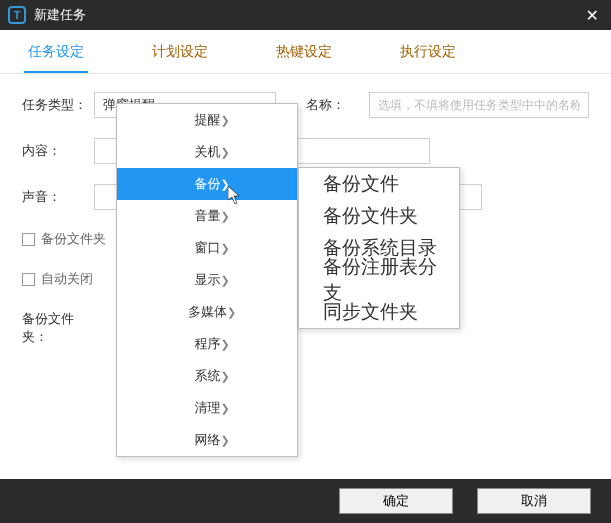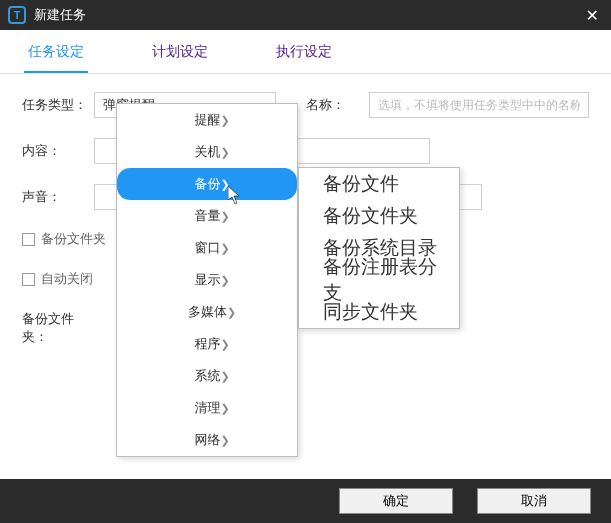--- a/index.html
+++ b/index.html
@@ -4,21 +4,21 @@
 <style>
 * { margin: 0; padding: 0; box-sizing: border-box; font-family: "Microsoft YaHei", "SimSun", sans-serif; }
 body { width: 611px; height: 523px; background: #fff; position: relative; overflow: hidden; }
 
 .titlebar { height: 30px; background: #2b2b2b; color: #fff; display: flex; align-items: center; padding: 0 8px; }
 .titlebar .logo { width: 18px; height: 18px; border: 2px solid #3498db; border-radius: 4px; display: flex; align-items: center; justify-content: center; color: #3498db; font-size: 11px; font-weight: bold; margin-right: 8px; }
 .titlebar .title { font-size: 13px; flex: 1; }
 .titlebar .close { font-size: 16px; cursor: pointer; padding: 0 4px; }
 
 .tabs { height: 44px; border-bottom: 1px solid #e5e5e5; display: flex; align-items: center; padding: 0 24px; gap: 60px; }
-.tabs .tab { font-size: 14px; color: #4c1d95; cursor: pointer; padding: 12px 4px; }
+.tabs .tab { font-size: 14px; color: #a16207; cursor: pointer; padding: 12px 4px; }
 .tabs .tab.active { color: #2196f3; border-bottom: 2px solid #2196f3; padding-bottom: 10px; }
 
 .content { position: relative; padding: 18px 22px; }
 .row { display: flex; align-items: center; margin-bottom: 20px; }
 .label { width: 72px; font-size: 13px; color: #333; text-align: left; }
 
 .dropdown { width: 182px; height: 26px; border: 1px solid #cfcfcf; display: flex; align-items: center; padding: 0 8px; cursor: pointer; justify-content: space-between; font-size: 13px; color: #333; }
 .dropdown .caret { width: 0; height: 0; border-left: 5px solid transparent; border-right: 5px solid transparent; border-top: 5px solid #2196f3; }
 
 .name-label { font-size: 13px; color: #333; margin-left: 30px; margin-right: 24px; }
@@ -28,21 +28,21 @@
 .text-input { width: 336px; height: 26px; border: 1px solid #cfcfcf; padding: 0 8px; font-size: 13px; }
 .sound-input { width: 336px; height: 26px; border: 1px solid #cfcfcf; padding: 0 8px; font-size: 13px; }
 .sound-btn { width: 26px; height: 26px; border: 1px solid #cfcfcf; border-left: none; cursor: pointer; }
 .sound-btn2 { width: 26px; height: 26px; border: 1px solid #cfcfcf; border-left: none; cursor: pointer; }
 
 .checkbox-row { display: flex; align-items: center; margin-bottom: 22px; font-size: 13px; color: #666; }
 .checkbox { width: 13px; height: 13px; border: 1px solid #999; margin-right: 6px; }
 
 .dropdown-menu { position: absolute; top: 103px; left: 116px; width: 182px; background: #fff; border: 1px solid #bfbfbf; box-shadow: 2px 2px 6px rgba(0,0,0,0.15); z-index: 10; }
 .menu-item { height: 32px; display: flex; align-items: center; justify-content: center; padding: 0 14px 0 24px; font-size: 13px; color: #333; cursor: pointer; }
-.menu-item.hover { background: #2196f3; color: #fff; border-radius: 13px; }
+.menu-item.hover { background: #2196f3; color: #fff; }
 .menu-item .arrow { font-size: 11px; color: #888; }
 .menu-item.hover .arrow { color: #fff; }
 
 .submenu { position: absolute; top: 167px; left: 298px; width: 162px; background: #fff; border: 1px solid #bfbfbf; box-shadow: 2px 2px 6px rgba(0,0,0,0.15); z-index: 11; }
 .submenu-item { height: 32px; display: flex; align-items: center; padding: 0 14px 0 24px; font-size: 19px; color: #333; cursor: pointer; }
 
 .cursor-img { position: absolute; top: 186px; left: 228px; z-index: 20; font-size: 16px; color: #fff; pointer-events: none; }
 
 .footer { position: absolute; bottom: 0; left: 0; right: 0; height: 44px; background: #2b2b2b; display: flex; align-items: center; justify-content: flex-end; padding: 0 20px; gap: 24px; }
 .footer .btn { width: 114px; height: 26px; background: #f0f0f0; border: 1px solid #888; font-size: 13px; cursor: pointer; display: flex; align-items: center; justify-content: center; }
@@ -52,20 +52,21 @@
 
 <div class="titlebar">
   <div class="logo">T</div>
   <div class="title">新建任务</div>
   <div class="close">✕</div>
 </div>
 
 <div class="tabs">
   <div class="tab active">任务设定</div>
   <div class="tab">计划设定</div>
+  <div class="tab">热键设定</div>
   <div class="tab">执行设定</div>
 </div>
 
 <div class="content">
 
   <div class="row">
     <div class="label">任务类型：</div>
     <div class="dropdown">
       <span>弹窗提醒</span>
       <span class="caret"></span>

